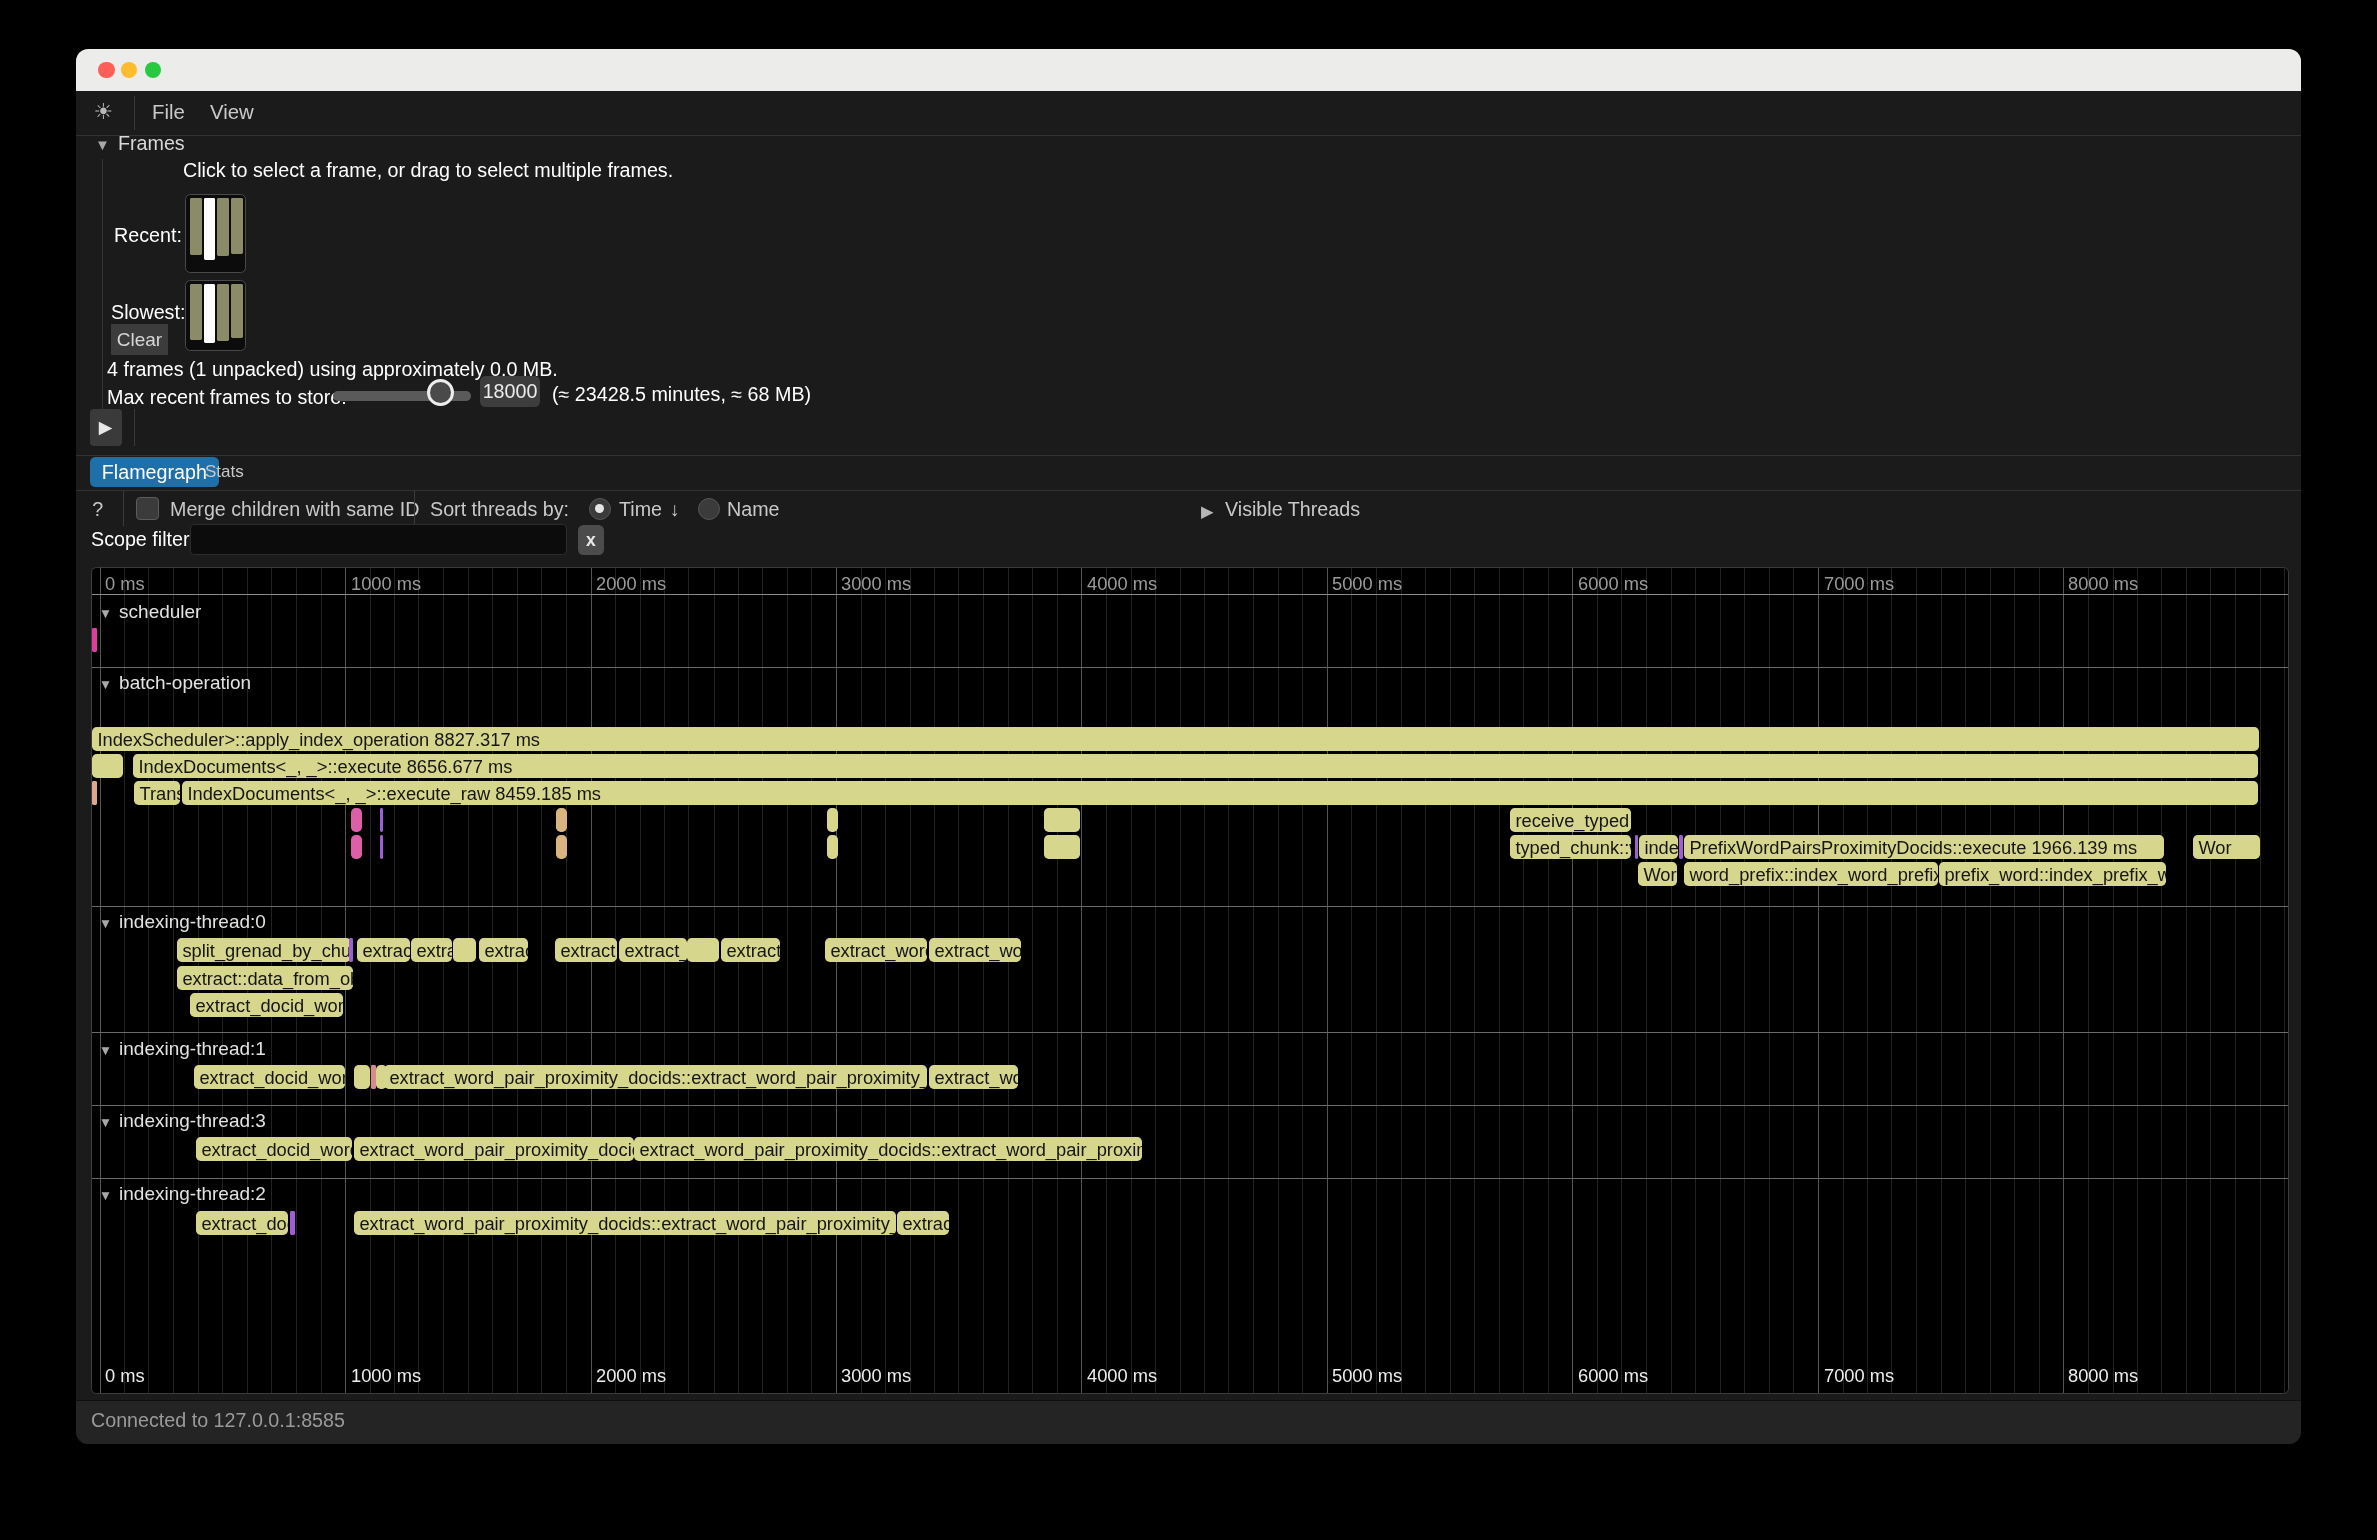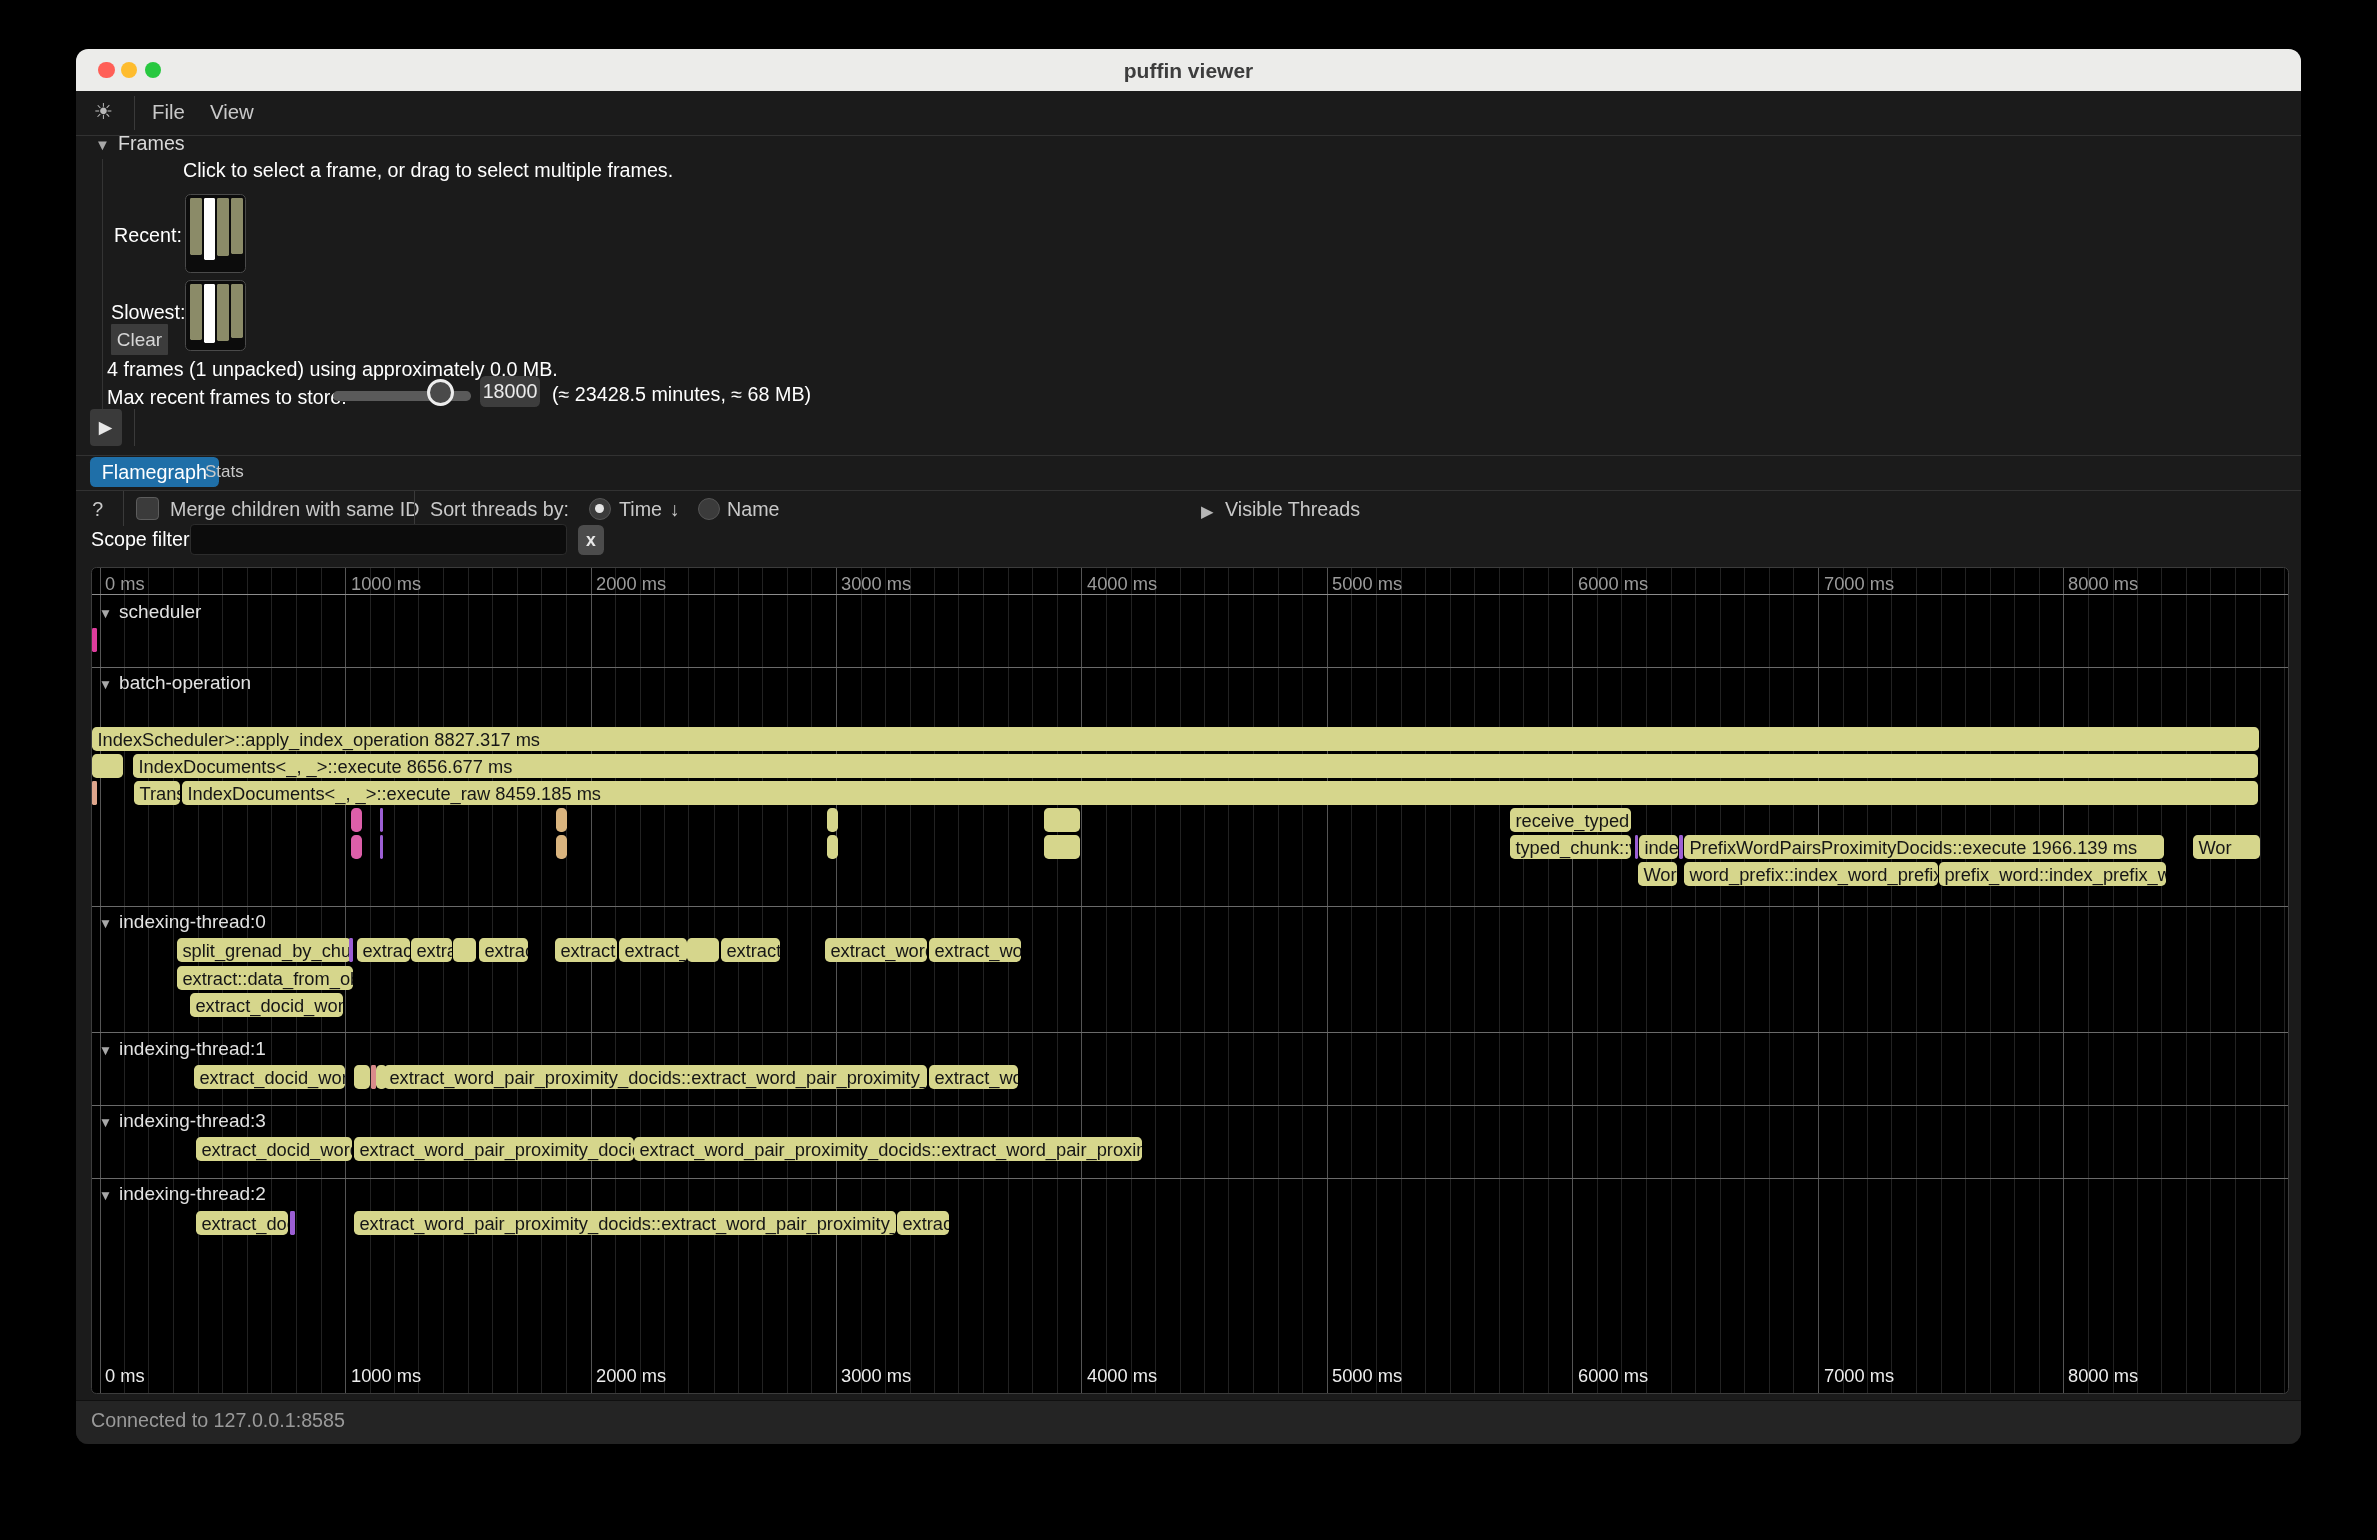--- a/index.html
+++ b/index.html
@@ -95,21 +95,20 @@
 </style>
 </head>
 <body>
 
 <div id="window">
 
   <div id="titlebar">
     <div class="light" id="light-close"></div>
     <div class="light" id="light-min"></div>
     <div class="light" id="light-max"></div>
-    <div id="window-title">puffin viewer</div>
   </div>
 
   <div id="menubar">
     <span class="menu-item" id="theme-btn">☀</span>
     <div class="vsep" style="left:58px; top:5.4px; height:34px;"></div>
     <span class="menu-item" style="left:76px;">File</span>
     <span class="menu-item" style="left:134px;">View</span>
   </div>
 
   <div id="frames-header"><span class="tri">▼</span><span>Frames</span></div>

